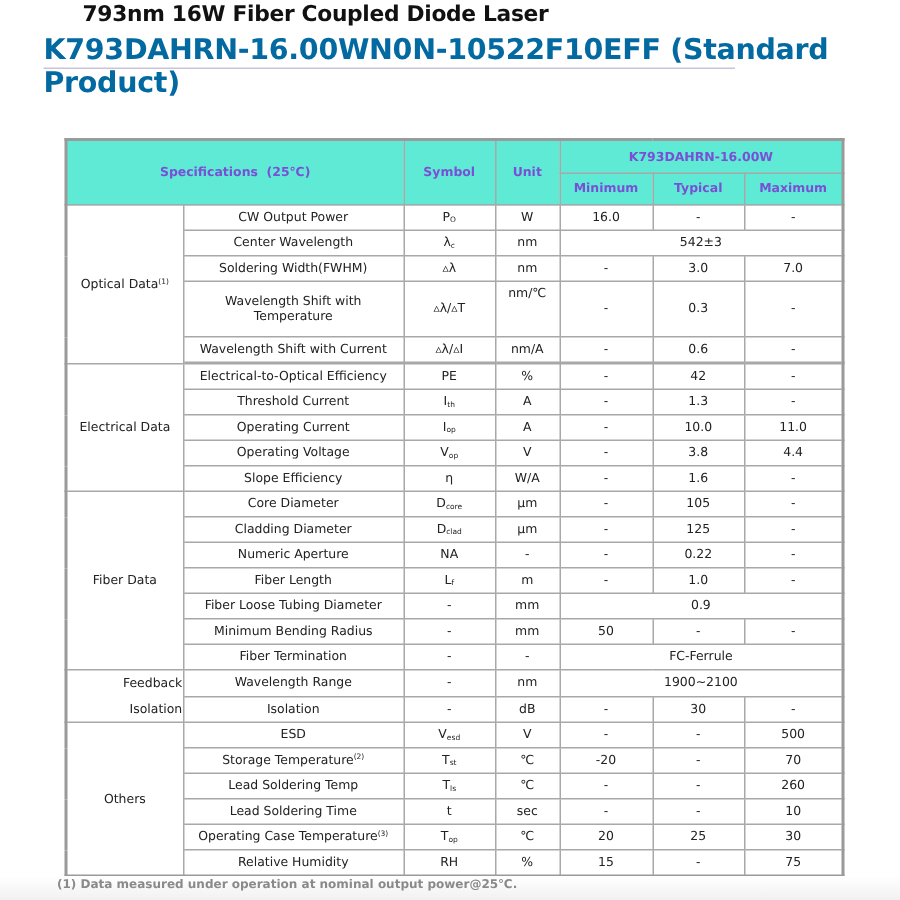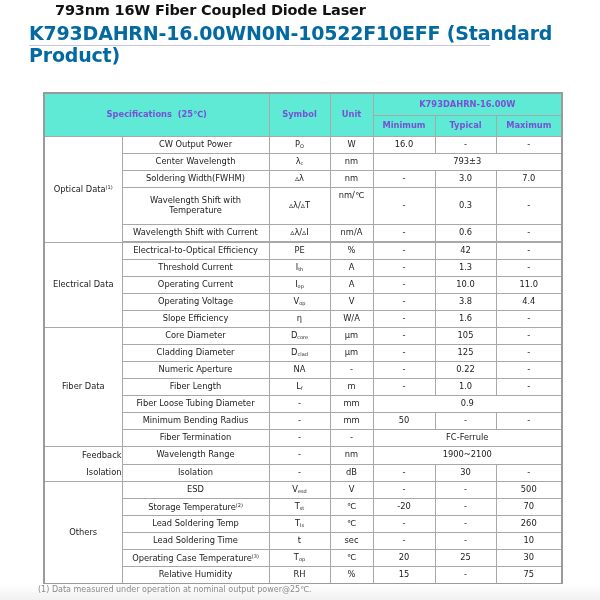--- a/index.html
+++ b/index.html
@@ -11,21 +11,21 @@
   table.spec td, table.spec th { border: 1px solid #a8a8a8; text-align: center; vertical-align: middle; padding: 0; font-size: 8.3px; color: #222; line-height: 1.2; font-family: "DejaVu Sans", sans-serif; }
   table.spec th { background: #5eead4; color: #7a4fd6; font-weight: bold; }
   th.big { font-size: 11.5px; }
   th.sub { font-size: 11.5px; height: 20px; }
   th.grp { font-size: 11.5px; height: 21px; }
   tr.r td { height: 16px; }
   tr.r2 td { height: 33px; margin-left: 37px; }
   td.cat { font-size: 8.3px; }
   sup.fn { font-size: 5px; vertical-align: 3px; }
   sub.s { font-size: 5px; vertical-align: -1px; }
-  .footnote { position: absolute; left: 38px; top: 585px; font-size: 8px; font-weight: normal; color: #8a8a8a; }
+  .footnote { position: absolute; left: 38px; top: 585px; font-size: 8px; font-weight: bold; color: #8a8a8a; }
   .bottomfade { position:absolute; left:0; top:584px; width:600px; height:16px; background: linear-gradient(#ffffff, #f1f1f1); }
 </style>
 </head>
 <body>
 
 <div class="title">793nm 16W Fiber Coupled Diode Laser</div>
 <div class="subtitle">K793DAHRN-16.00WN0N-10522F10EFF  (Standard Product)</div>
 <div class="rule"></div>
 
 <table class="spec">
@@ -59,21 +59,21 @@
       <td><span>P</span><sub class="s">O</sub></td>
       <td>W</td>
       <td>16.0</td>
       <td>-</td>
       <td>-</td>
     </tr>
     <tr class="r">
       <td>Center Wavelength</td>
       <td><span>λ</span><sub class="s">c</sub></td>
       <td>nm</td>
-      <td colspan="3">793±3</td>
+      <td colspan="3">542±3</td>
     </tr>
     <tr class="r">
       <td>Soldering Width(FWHM)</td>
       <td>▵λ</td>
       <td>nm</td>
       <td>-</td>
       <td>3.0</td>
       <td>7.0</td>
     </tr>
     <tr class="r2">

